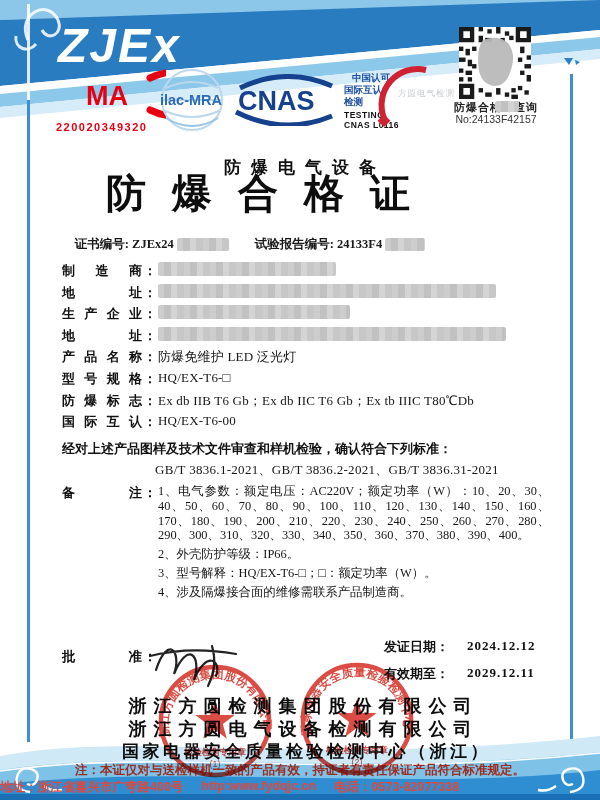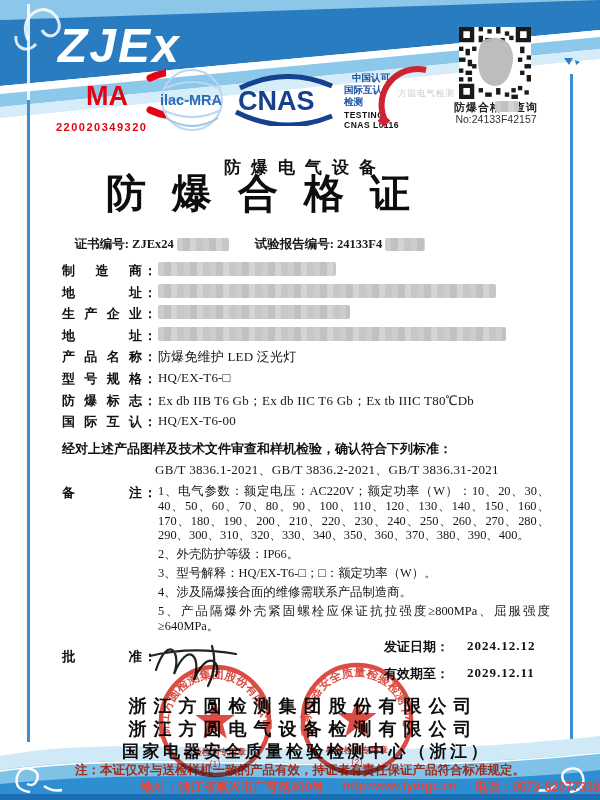--- a/index.html
+++ b/index.html
@@ -52,21 +52,21 @@
   .dates{left:384px;top:638px;font-size:13px;color:#111;}
   .dates .drow{display:flex;gap:18px;margin-bottom:9px;font-weight:700;}
   .dates .dval{font-weight:700;letter-spacing:1px;}
 
   
   .company{width:600px;text-align:center;font-family:"Liberation Sans",sans-serif;font-weight:800;color:#0d0d0d;z-index:3;}
   .ls-a{font-size:18px;letter-spacing:7px;padding-left:7px;box-sizing:border-box;}
   .ls-c{font-size:17px;letter-spacing:3.5px;padding-left:13px;box-sizing:border-box;}
 
   .note{width:600px;text-align:center;font-size:12.5px;font-weight:700;color:#9c2d1e;z-index:4;}
-  .addr{width:600px;display:flex;justify-content:flex-end;gap:18px;font-size:12.5px;font-weight:700;color:#e2473a;z-index:5;font-family:"Liberation Sans",sans-serif;}
+  .addr{width:600px;display:flex;justify-content:flex-start;gap:18px;font-size:12.5px;font-weight:700;color:#e2473a;z-index:5;font-family:"Liberation Sans",sans-serif;}
 
   .stamp{mix-blend-mode:multiply;opacity:.88;z-index:6;}
   .stamp text{font-family:"Liberation Sans",sans-serif;}
   .sig{z-index:2;}
 </style>
 </head>
 <body>
 
 <div class="page">
 
@@ -224,21 +224,20 @@
   <div class="abs stds">GB/T 3836.1-2021、GB/T 3836.2-2021、GB/T 3836.31-2021</div>
 
   <div class="abs remarks">
     <span class="lbl" style="font-size:13px;">备注</span>
     <span class="colon" style="font-size:13px;font-weight:700;">：</span>
     <div class="items">
       <div class="item">1、电气参数：额定电压：AC220V；额定功率（W）：10、20、30、40、50、60、70、80、90、100、110、120、130、140、150、160、170、180、190、200、210、220、230、240、250、260、270、280、290、300、310、320、330、340、350、360、370、380、390、400。</div>
       <div class="item">2、外壳防护等级：IP66。</div>
       <div class="item">3、型号解释：HQ/EX-T6-□；□：额定功率（W）。</div>
       <div class="item">4、涉及隔爆接合面的维修需联系产品制造商。</div>
-      <div class="item">5、产品隔爆外壳紧固螺栓应保证抗拉强度≥800MPa、屈服强度≥640MPa。</div>
     </div>
   </div>
 
   <div class="abs approve">
     <span class="lbl">批准</span>
     <span class="colon">：</span>
   </div>
   <svg class="abs sig" style="left:142px;top:626px;" width="130" height="64" viewBox="0 0 130 64">
     <path d="M14,44 C26,8 40,26 32,48 C46,14 60,30 52,54 C64,24 80,34 74,50 M8,30 q40,-10 86,-2 M70,20 q6,20 -4,40" stroke="#222" stroke-width="2.2" fill="none" stroke-linecap="round"></path>
   </svg>

